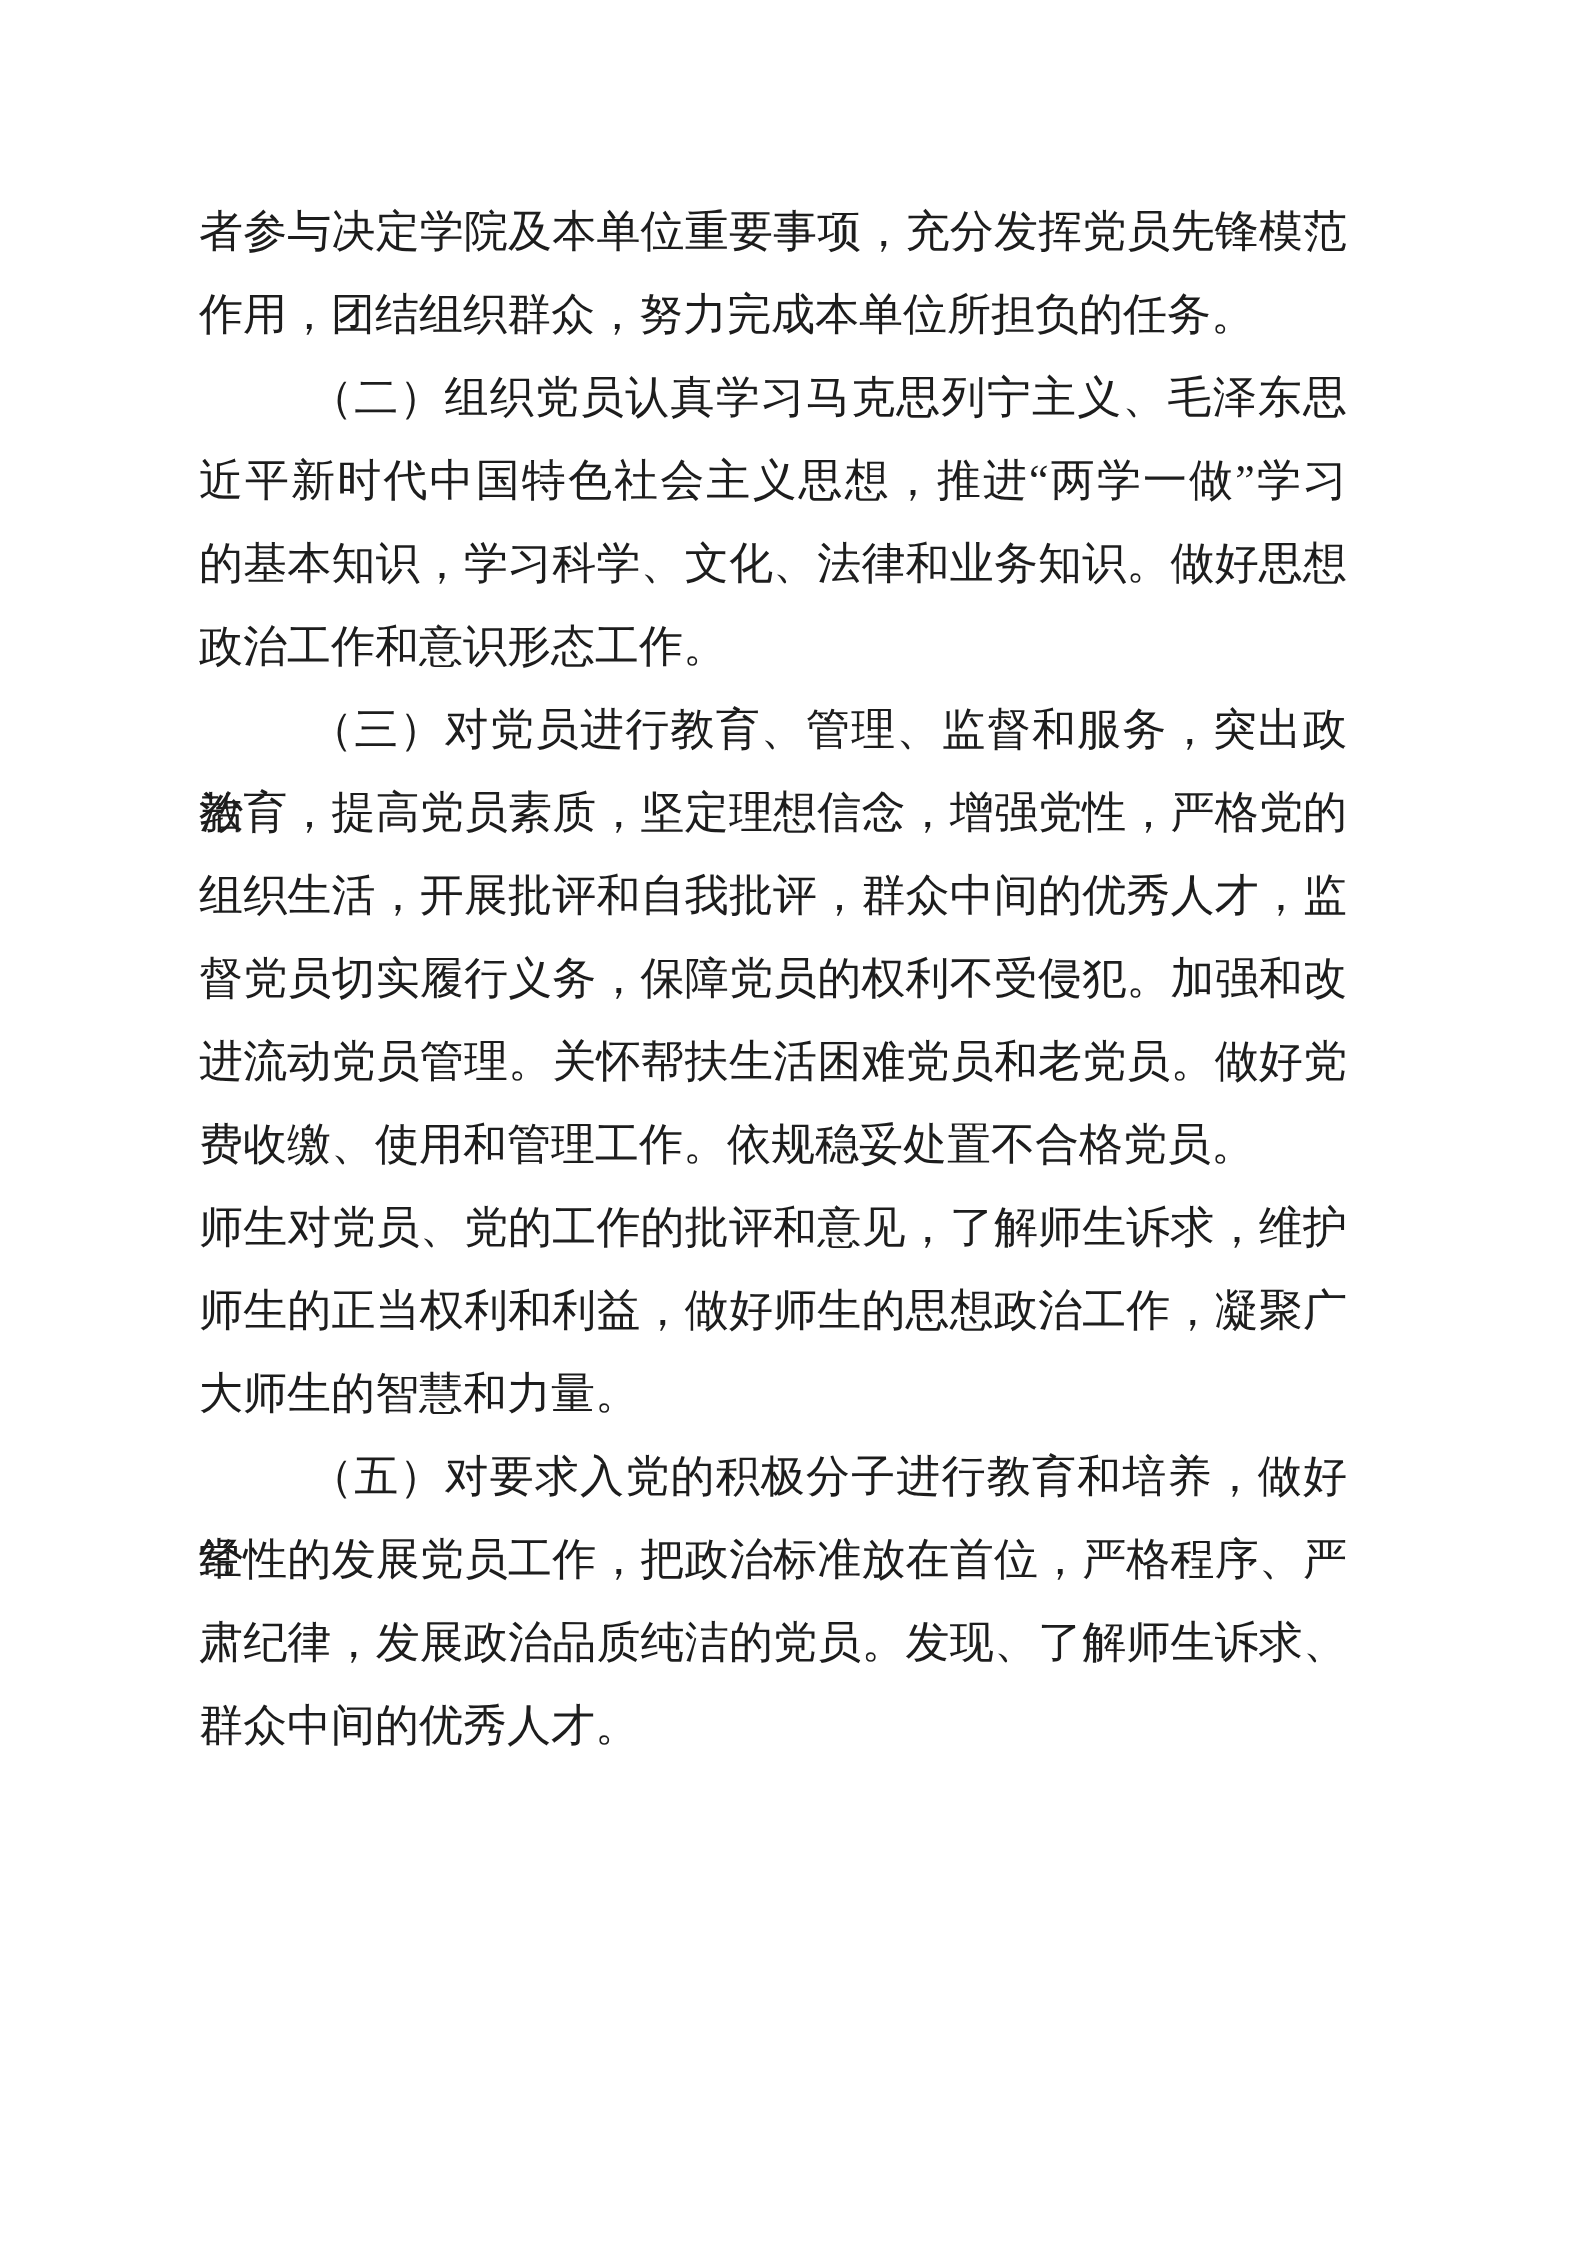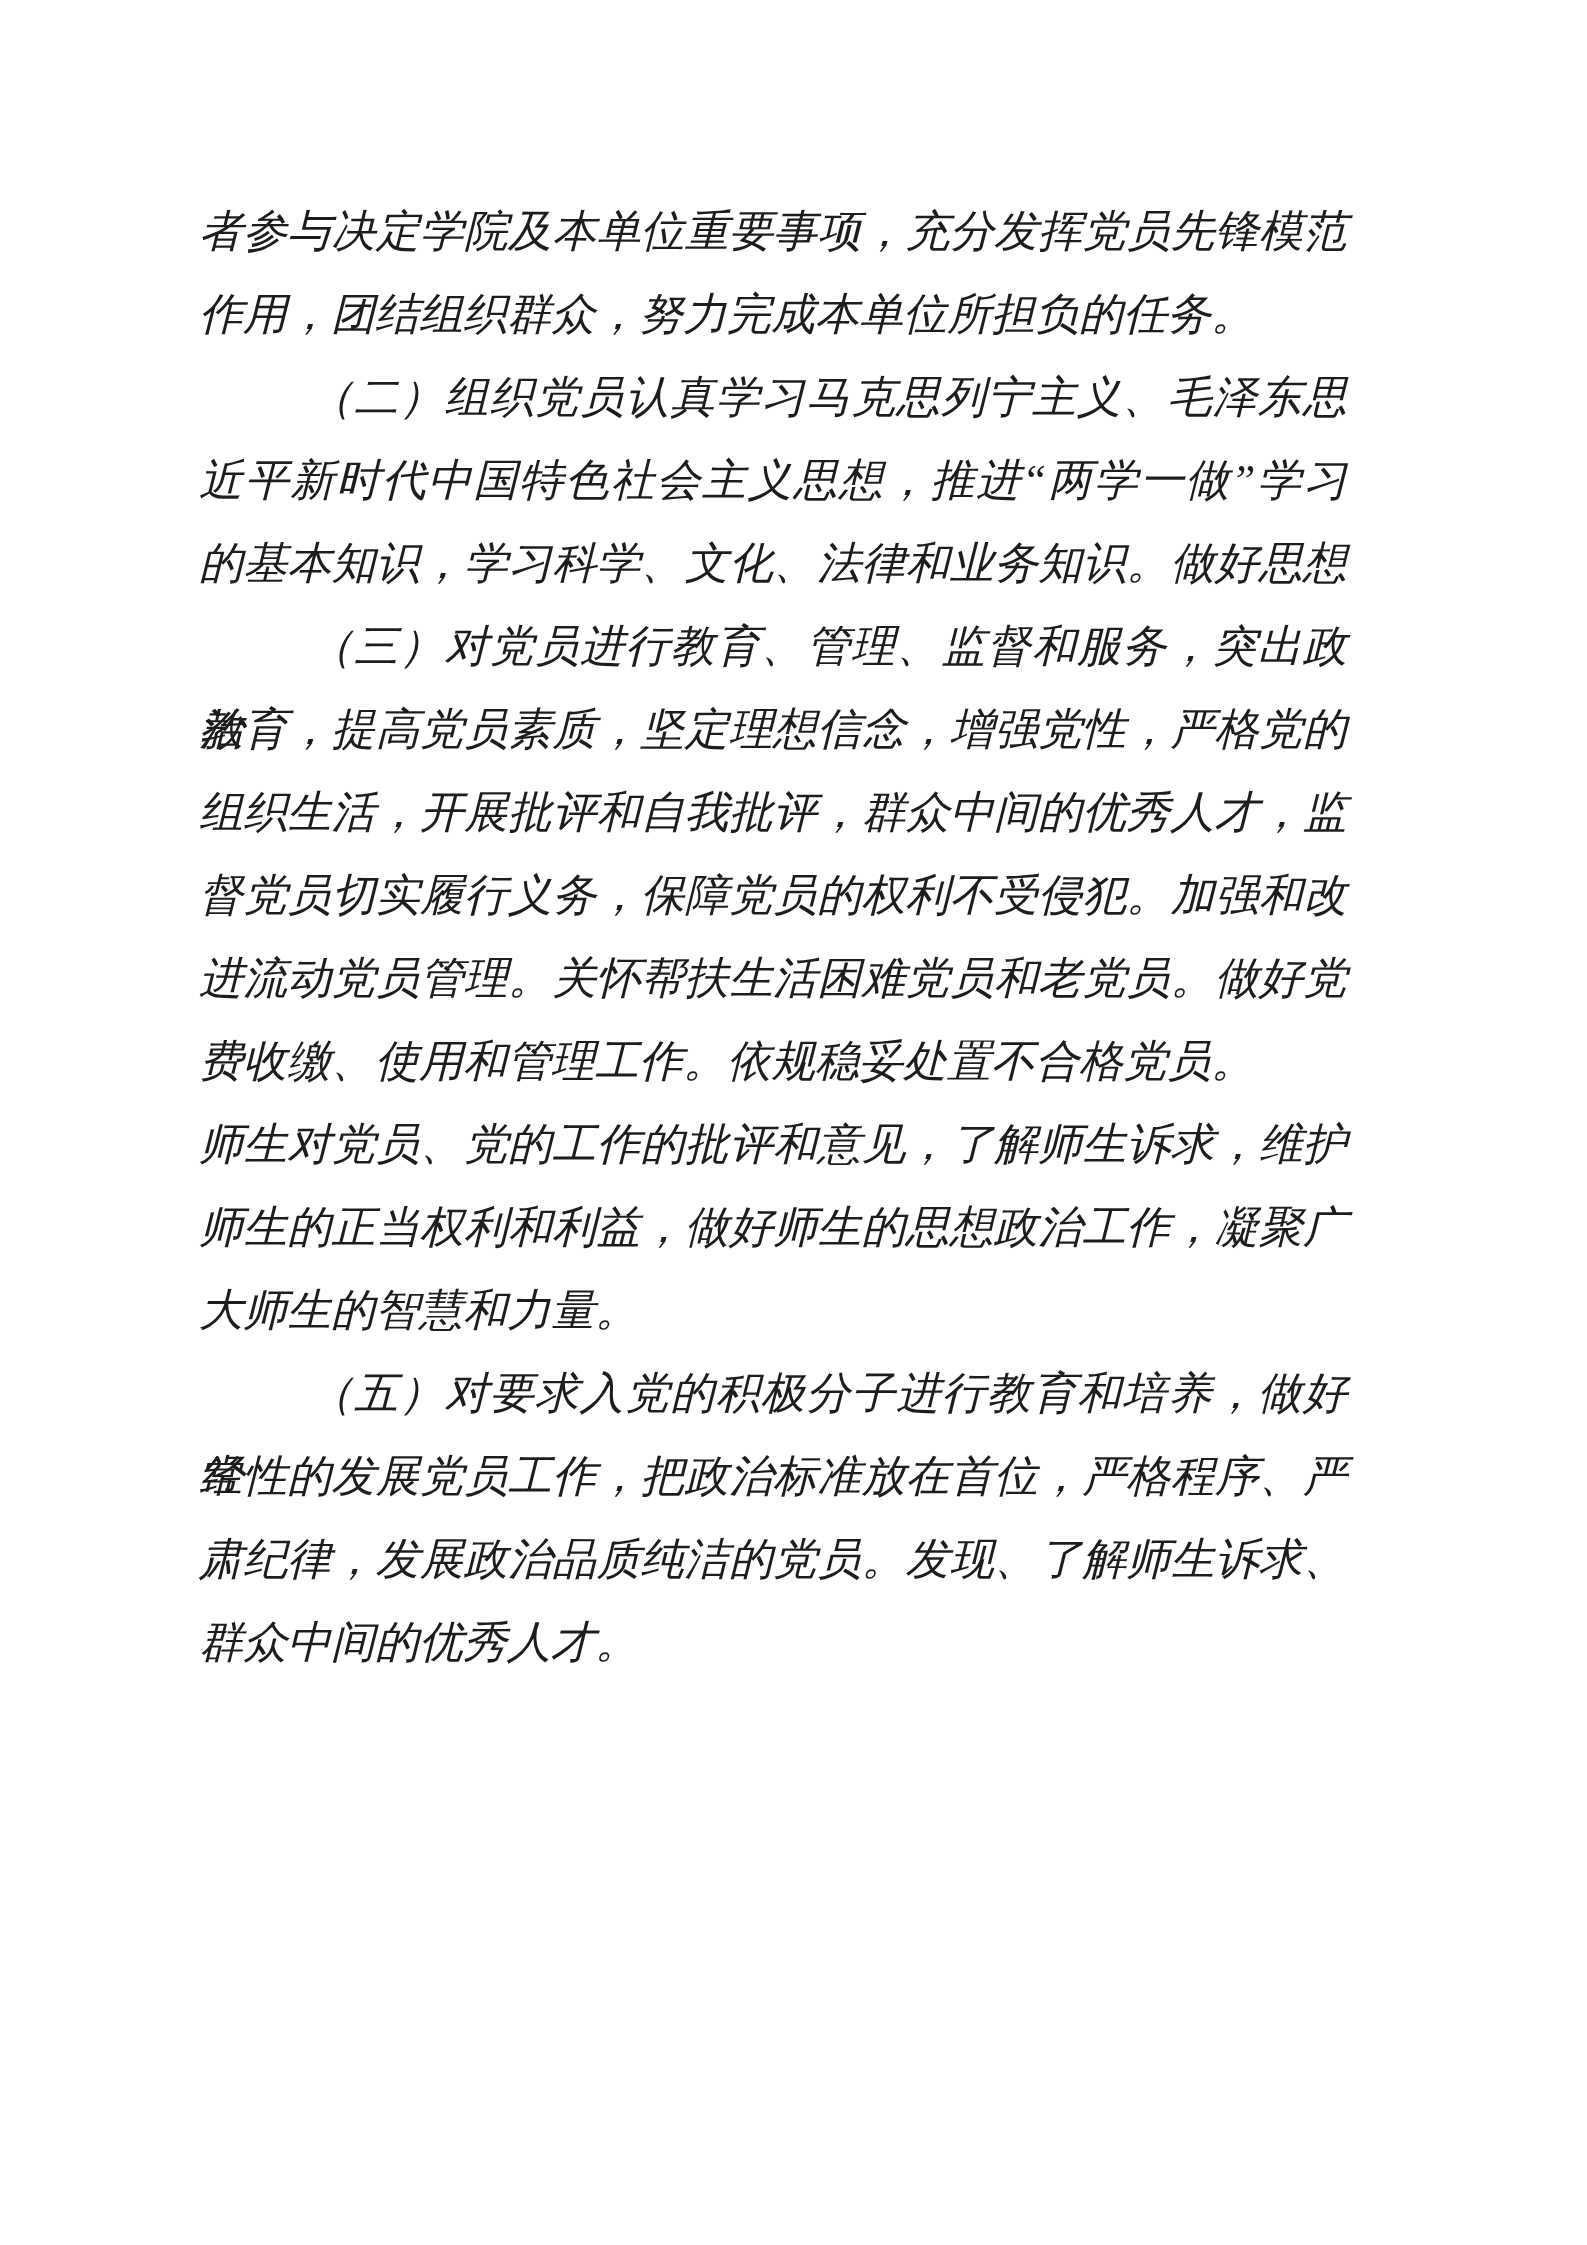--- a/index.html
+++ b/index.html
@@ -8,21 +8,20 @@
     background: #ffffff;
   }
   .page {
     position: relative;
     width: 1587px;
     height: 2245px;
     background: #ffffff;
     overflow: hidden;
     font-family: "Liberation Serif", "DejaVu Serif", serif;
     color: #1d1d1d;
-    font-style: italic;
   }
   .content {
     position: absolute;
     left: 199px;
     top: 190px;
     width: 1148px;
   }
   .line {
     font-size: 44px;
     line-height: 83px;
@@ -44,20 +43,21 @@
 </head>
 <body>
 
 <div class="page">
   <div class="content">
       <div class="line">者参与决定学院及本单位重要事项，充分发挥党员先锋模范</div>
       <div class="line last">作用，团结组织群众，努力完成本单位所担负的任务。</div>
       <div class="line indent">（二）组织党员认真学习马克思列宁主义、毛泽东思</div>
       <div class="line">近平新时代中国特色社会主义思想，推进“两学一做”学习</div>
       <div class="line">的基本知识，学习科学、文化、法律和业务知识。做好思想</div>
+      <div class="line last">政治工作和意识形态工作。</div>
       <div class="line indent">（三）对党员进行教育、管理、监督和服务，突出政治</div>
       <div class="line">教育，提高党员素质，坚定理想信念，增强党性，严格党的</div>
       <div class="line">组织生活，开展批评和自我批评，群众中间的优秀人才，监</div>
       <div class="line">督党员切实履行义务，保障党员的权利不受侵犯。加强和改</div>
       <div class="line">进流动党员管理。关怀帮扶生活困难党员和老党员。做好党</div>
       <div class="line last">费收缴、使用和管理工作。依规稳妥处置不合格党员。</div>
       <div class="line">师生对党员、党的工作的批评和意见，了解师生诉求，维护</div>
       <div class="line">师生的正当权利和利益，做好师生的思想政治工作，凝聚广</div>
       <div class="line last">大师生的智慧和力量。</div>
       <div class="line indent">（五）对要求入党的积极分子进行教育和培养，做好经</div>

